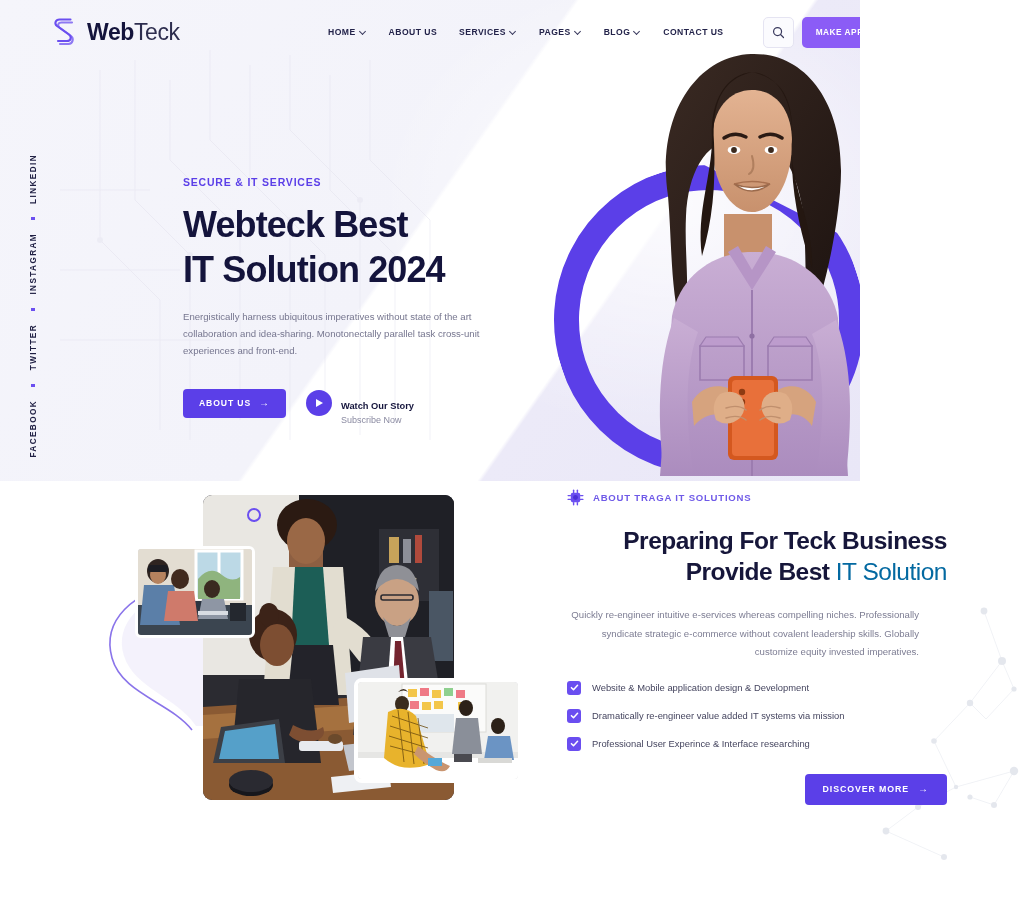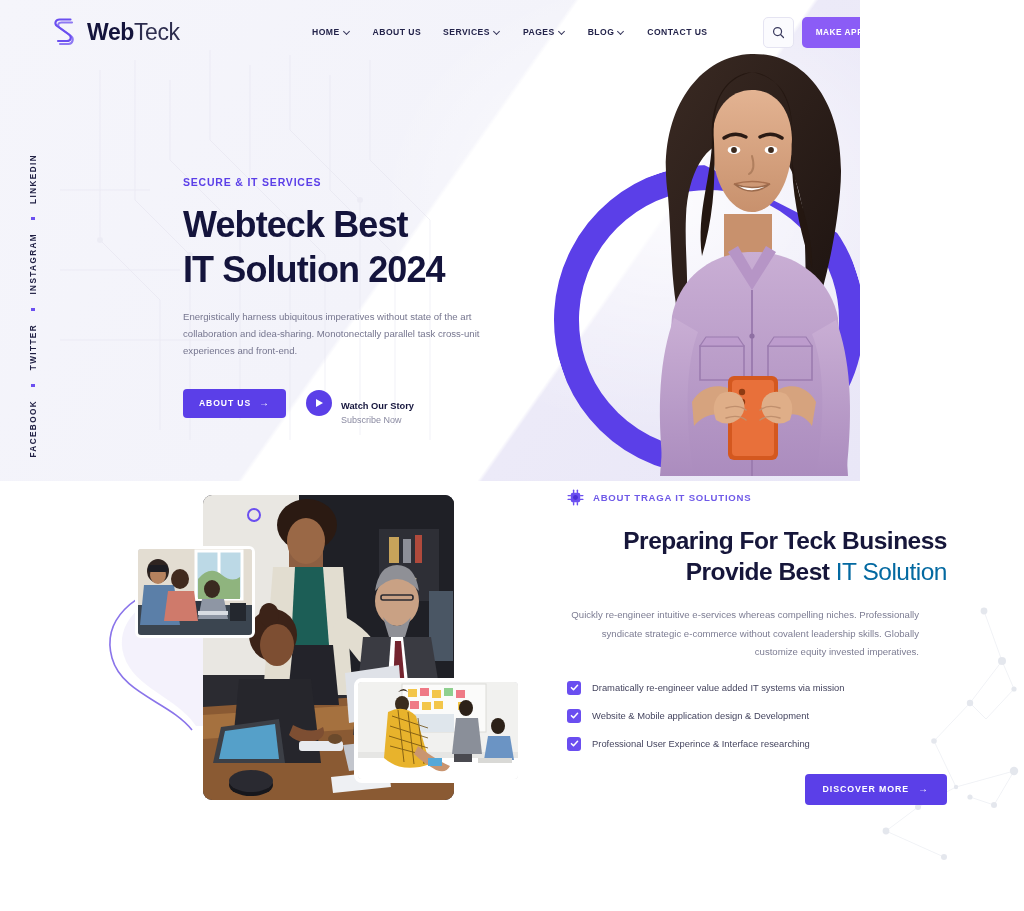--- a/index.html
+++ b/index.html
@@ -68,21 +68,21 @@
     font-size: 23px;
     letter-spacing: -0.4px;
     color: #14143c;
     white-space: nowrap;
   }
   .brand-text .b1 { font-weight: bold; }
   .brand-text .b2 { font-weight: normal; color: #2e2e4f; }
 
   .mainnav {
     position: absolute;
-    left: 312px;
+    left: 328px;
     display: flex;
     align-items: center;
     gap: 22px;
   }
   .navitem {
     display: flex;
     align-items: center;
     gap: 4px;
     font-size: 8.6px;
     font-weight: bold;
@@ -842,29 +842,29 @@
 
       <p class="about-desc">Quickly re-engineer intuitive e-services whereas compelling niches. Professionally syndicate strategic e-commerce without covalent leadership skills. Globally customize equity invested imperatives.</p>
 
       <div class="check-list">
         <div class="check-item">
           <span class="check-box">
             <svg width="9" height="9" viewBox="0 0 10 10">
                 <path d="M1.6 5.2 L3.9 7.5 L8.4 2.6" fill="none" stroke="#fff" stroke-width="1.7" stroke-linecap="round" stroke-linejoin="round"></path>
               </svg>
           </span>
-          <span class="check-text">Dramatically re-engineer value added IT systems via mission</span>
+          <span class="check-text">Website &amp; Mobile application design &amp; Development</span>
         </div>
         <div class="check-item">
           <span class="check-box">
             <svg width="9" height="9" viewBox="0 0 10 10">
                 <path d="M1.6 5.2 L3.9 7.5 L8.4 2.6" fill="none" stroke="#fff" stroke-width="1.7" stroke-linecap="round" stroke-linejoin="round"></path>
               </svg>
           </span>
-          <span class="check-text">Website &amp; Mobile application design &amp; Development</span>
+          <span class="check-text">Dramatically re-engineer value added IT systems via mission</span>
         </div>
         <div class="check-item">
           <span class="check-box">
             <svg width="9" height="9" viewBox="0 0 10 10">
                 <path d="M1.6 5.2 L3.9 7.5 L8.4 2.6" fill="none" stroke="#fff" stroke-width="1.7" stroke-linecap="round" stroke-linejoin="round"></path>
               </svg>
           </span>
           <span class="check-text">Professional User Experince &amp; Interface researching</span>
         </div>
       </div>

